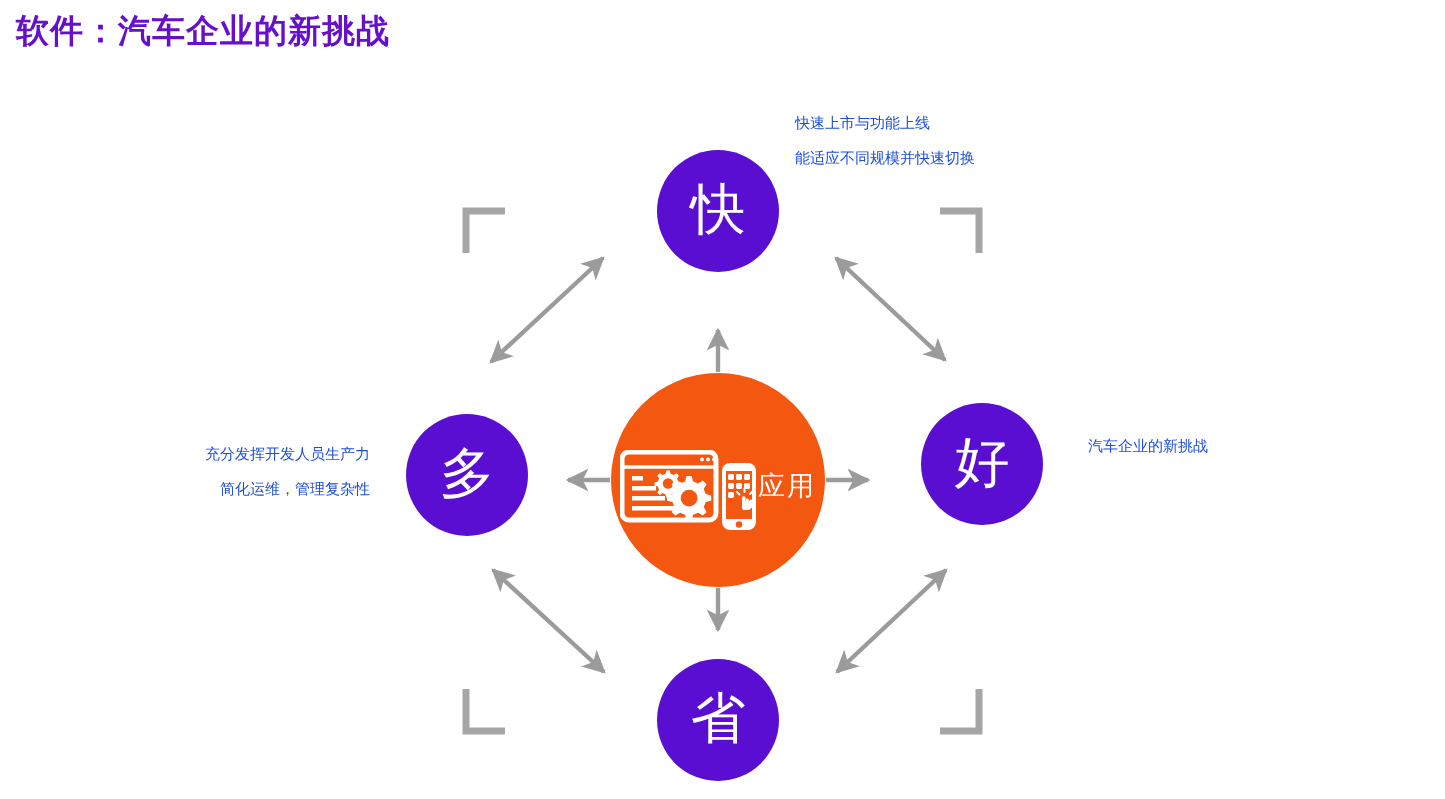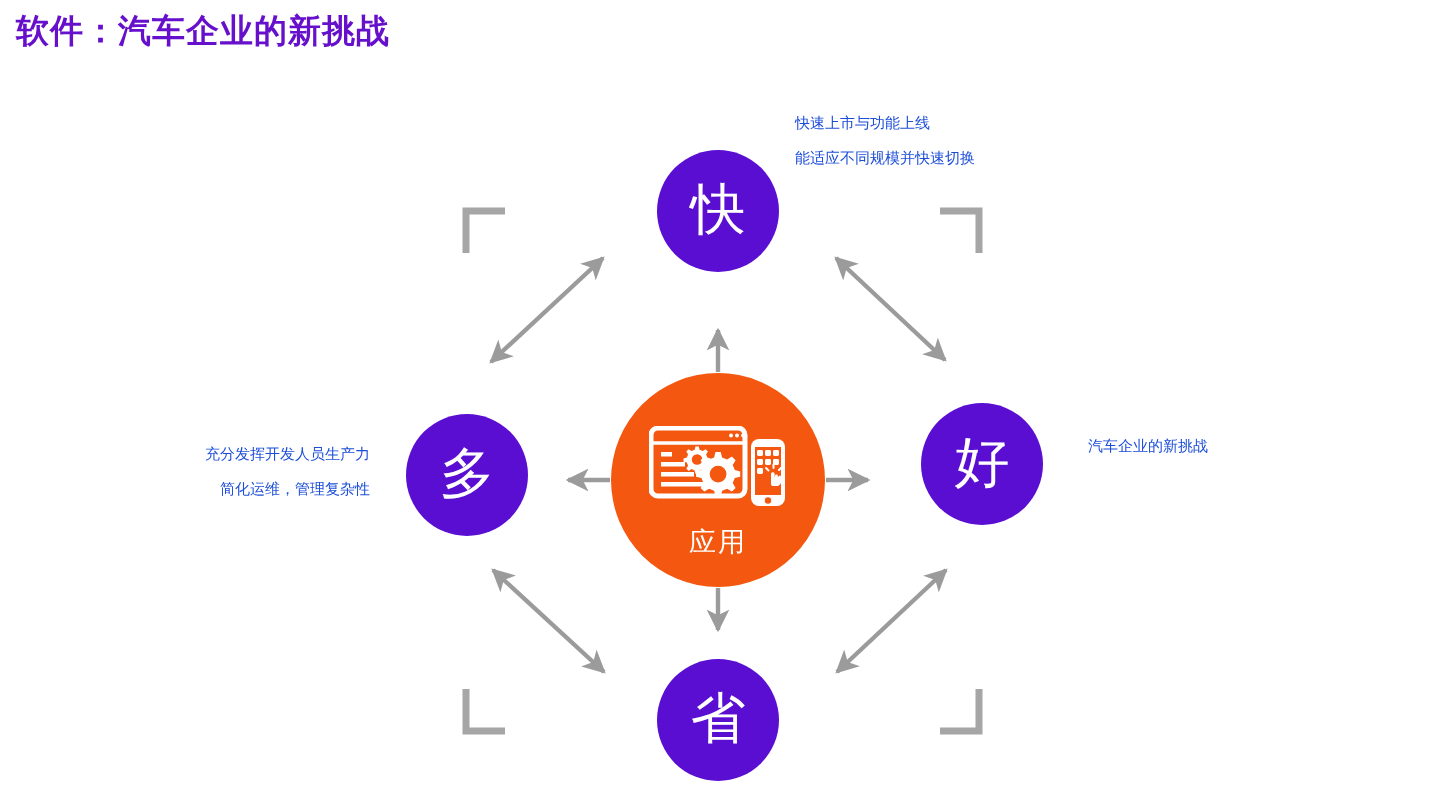--- a/index.html
+++ b/index.html
@@ -72,21 +72,21 @@
   #node-good  { left: 921px; top: 403px; }
   #node-save  { left: 657px; top: 659px; }
   #node-many  { left: 406px; top: 414px; }
 
   .node-center {
     left: 611px;
     top: 373px;
     width: 214px;
     height: 214px;
     background: #F4570F;
-    flex-direction: column;
+    flex-direction: row;
     text-align: right;
   }
   .center-icon {
     margin-top: 26px;
   }
   .center-label {
     font-size: 27px;
     color: #ffffff;
     margin-top: 12px;
     letter-spacing: 2px;

